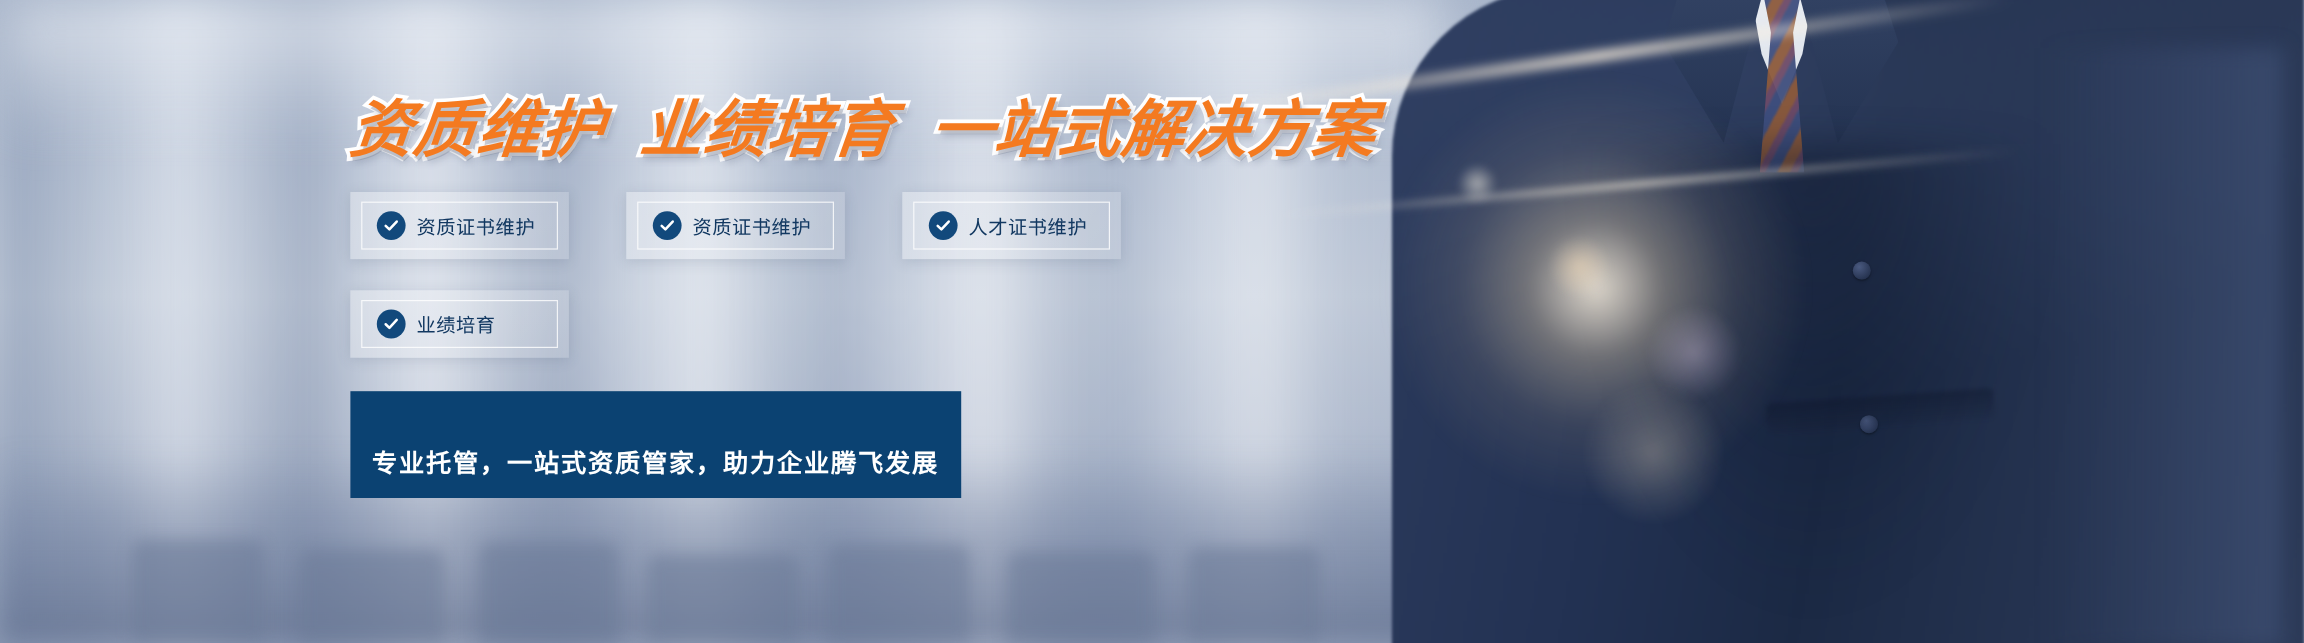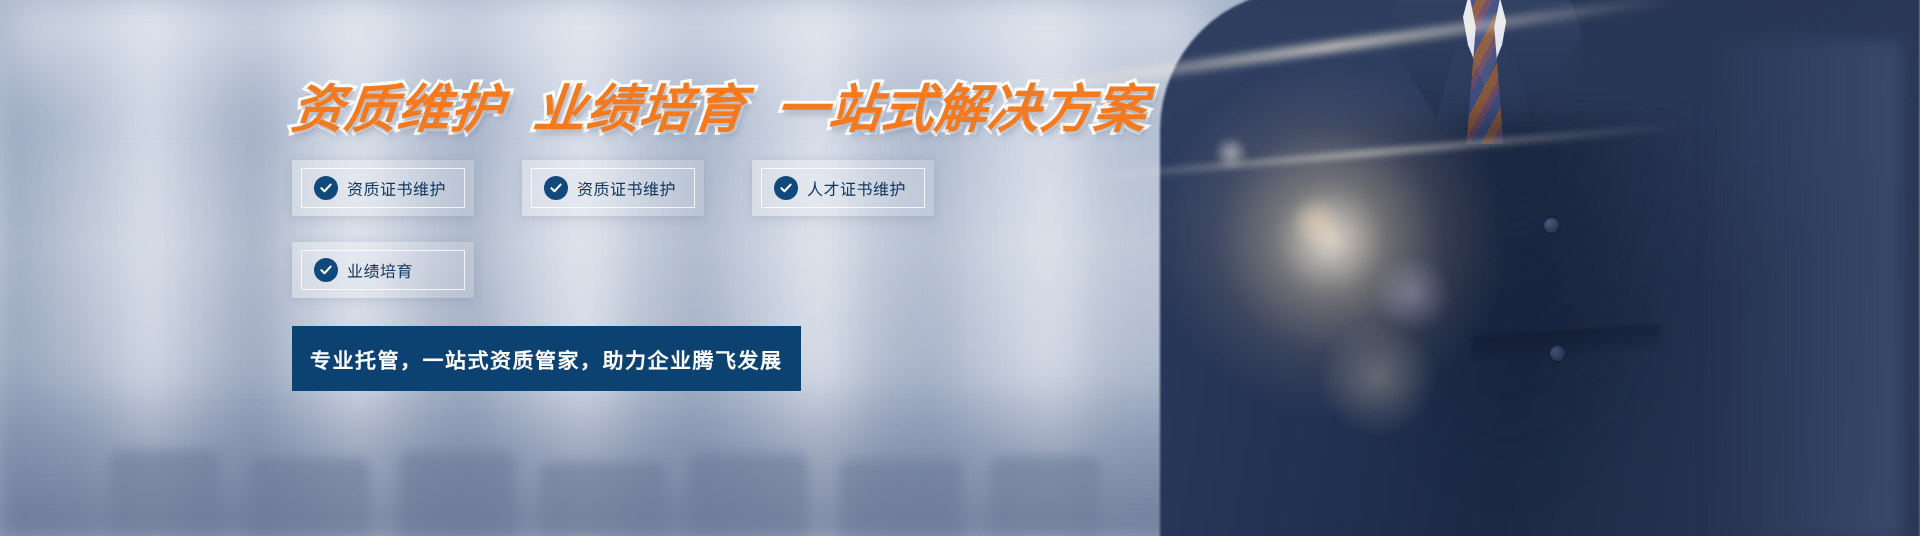--- a/index.html
+++ b/index.html
@@ -170,23 +170,23 @@
     background:#12497c;display:flex;align-items:center;justify-content:center;margin-right:9px;
   }
   .check svg{display:block;}
   .flabel{
     font-size:16px;color:#123861;white-space:nowrap;letter-spacing:.5px;
   }
 
   
   .tagline{
     position:absolute;left:292px;top:326px;
-    height:57px;padding:4px 18px;
+    height:57px;padding:16px 18px;
     background:#0b4272;
-    display:flex;align-items:center;
+    display:flex;align-items:flex-end;
   }
   .tagline span{
     font-size:21px;font-weight:bold;color:#ffffff;letter-spacing:1.5px;white-space:nowrap;
   }
 </style>
 </head>
 <body>
 
 <div class="banner">
 

